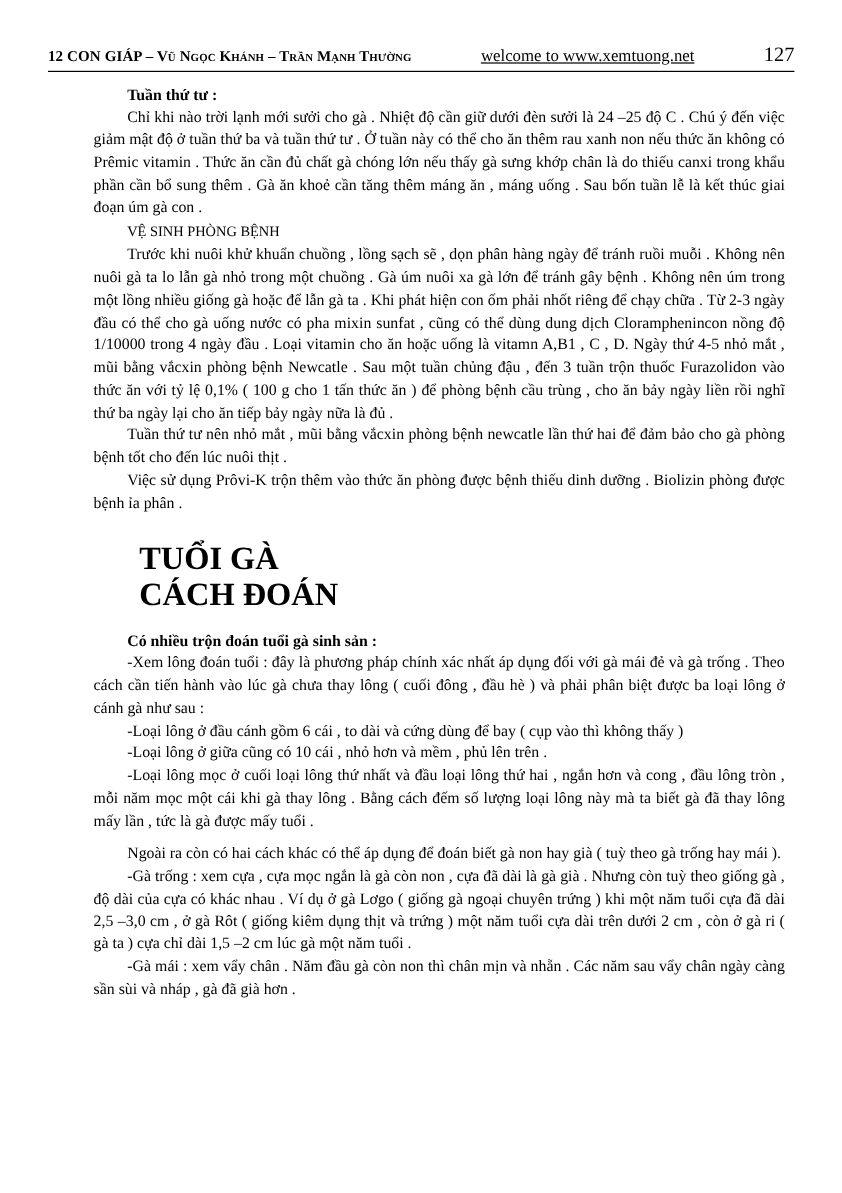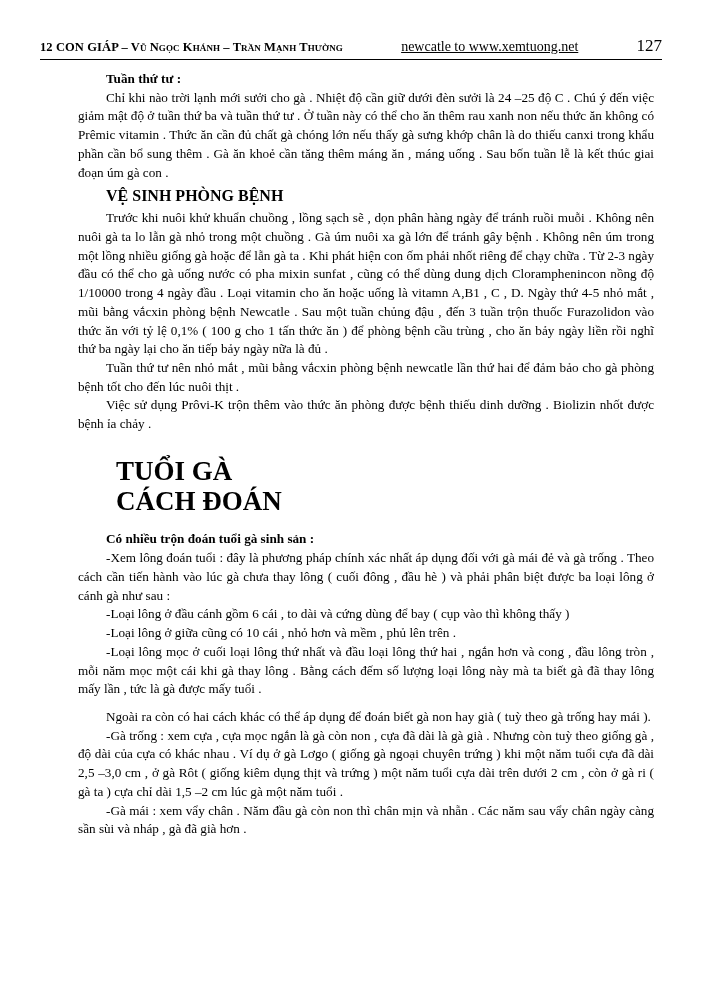--- a/index.html
+++ b/index.html
@@ -62,22 +62,22 @@
   p {
     margin: 0 0 0 0;
     text-indent: 28px;
   }
   .sub-head {
     font-weight: bold;
     text-indent: 28px;
     margin: 0;
   }
   .section-head {
-    font-weight: bold;
-    font-size: 16px;
+    font-weight: normal;
+    font-size: 12px;
     text-indent: 28px;
     margin: 3px 0 1px 0;
   }
   .big-title {
     font-weight: bold;
     font-size: 27px;
     line-height: 1.12;
     margin: 22px 0 14px 0;
     padding-left: 38px;
     text-indent: 0;
@@ -86,34 +86,34 @@
   .list-line { text-indent: 28px; }
   .spacer-sm { height: 9px; }
 </style>
 </head>
 <body>
 
 <div class="page">
 
   <div class="header">
     <span class="header-left">12 CON GIÁP – Vũ Ngọc Khánh – Trần Mạnh Thường</span>
-    <span class="header-center">newcatle to www.xemtuong.net</span>
+    <span class="header-center">welcome to www.xemtuong.net</span>
     <span class="header-right">127</span>
   </div>
   <div class="header-rule"></div>
 
   <div class="content">
 
     <p class="sub-head">Tuần thứ tư :</p>
     <p>Chỉ khi nào trời lạnh mới sưởi cho gà . Nhiệt độ cần giữ dưới đèn sưởi là 24 –25 độ C . Chú ý đến việc giảm mật độ ở tuần thứ ba và tuần thứ tư . Ở tuần này có thể cho ăn thêm rau xanh non nếu thức ăn không có Prêmic vitamin . Thức ăn cần đủ chất gà chóng lớn nếu thấy gà sưng khớp chân là do thiếu canxi trong khẩu phần cần bổ sung thêm . Gà ăn khoẻ cần tăng thêm máng ăn , máng uống . Sau bốn tuần lễ là kết thúc giai đoạn úm gà con .</p>
 
     <p class="section-head">VỆ SINH PHÒNG BỆNH</p>
     <p>Trước khi nuôi khử khuẩn chuồng , lồng sạch sẽ , dọn phân hàng ngày để tránh ruồi muỗi . Không nên nuôi gà ta lo lẫn gà nhỏ trong một chuồng . Gà úm nuôi xa gà lớn để tránh gây bệnh . Không nên úm trong một lồng nhiều giống gà hoặc để lẫn gà ta . Khi phát hiện con ốm phải nhốt riêng để chạy chữa . Từ 2-3 ngày đầu có thể cho gà uống nước có pha mixin sunfat , cũng có thể dùng dung dịch Cloramphenincon nồng độ 1/10000 trong 4 ngày đầu . Loại vitamin cho ăn hoặc uống là vitamn A,B1 , C , D. Ngày thứ 4-5 nhỏ mắt , mũi bằng vắcxin phòng bệnh Newcatle . Sau một tuần chủng đậu ,  đến 3 tuần trộn thuốc Furazolidon vào thức ăn với tỷ lệ 0,1% ( 100 g cho 1 tấn thức ăn ) để phòng bệnh cầu trùng , cho ăn bảy ngày liền rồi nghĩ thứ ba ngày lại cho ăn tiếp bảy ngày nữa là đủ .</p>
     <p>Tuần thứ tư nên nhỏ mắt , mũi bằng vắcxin phòng bệnh newcatle lần thứ hai để đảm bảo cho gà phòng bệnh tốt cho đến lúc nuôi thịt .</p>
-    <p>Việc sử dụng Prôvi-K trộn thêm vào thức ăn phòng được bệnh thiếu dinh dưỡng . Biolizin nhốt được bệnh ỉa chảy .</p>
+    <p>Việc sử dụng Prôvi-K trộn thêm vào thức ăn phòng được bệnh thiếu dinh dưỡng . Biolizin phòng được bệnh ỉa phân .</p>
 
     <div class="big-title">
       <div>TUỔI GÀ</div>
       <div>CÁCH ĐOÁN</div>
     </div>
 
     <p class="sub-head">Có nhiều trộn đoán tuổi gà sinh sản :</p>
     <p>-Xem lông đoán tuổi : đây là phương pháp chính xác nhất áp dụng đối với gà mái đẻ và gà trống . Theo cách cần tiến hành vào lúc gà chưa thay lông ( cuối đông , đầu hè ) và phải phân biệt được ba loại lông ở cánh gà như sau :</p>
     <p class="list-line">-Loại lông ở đầu cánh gồm 6 cái , to dài và cứng dùng để bay ( cụp vào thì không thấy )</p>
     <p class="list-line">-Loại lông ở giữa cũng có 10 cái , nhỏ hơn và mềm , phủ lên trên .</p>

